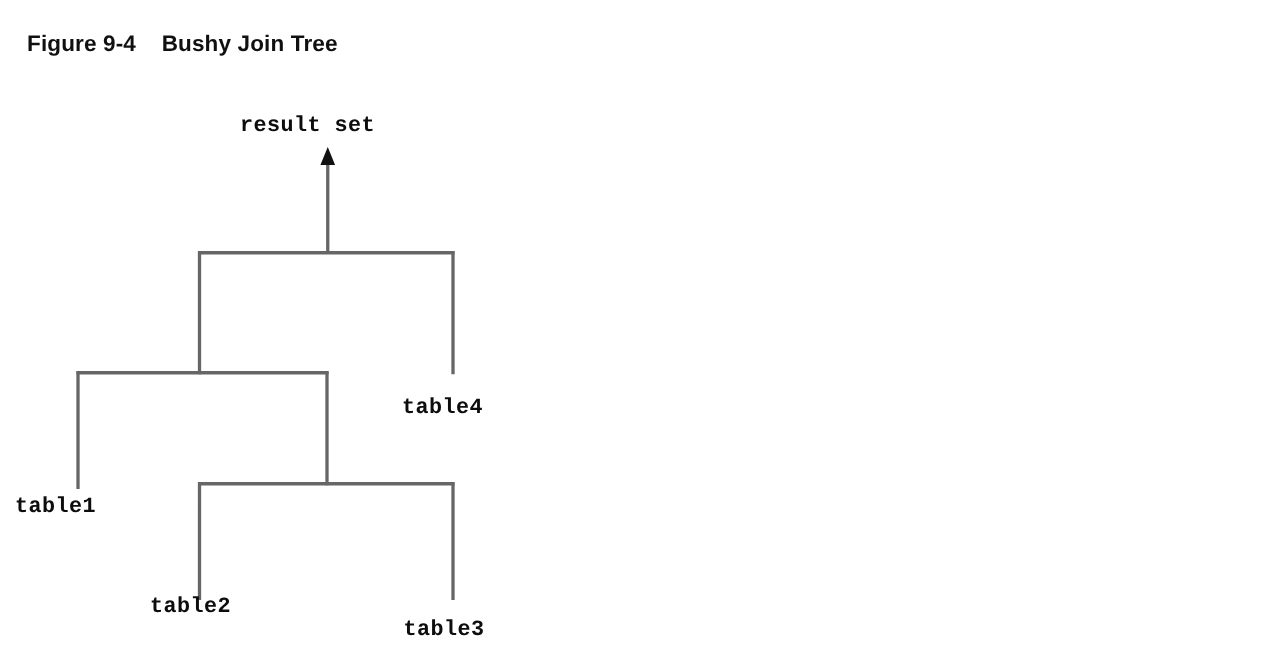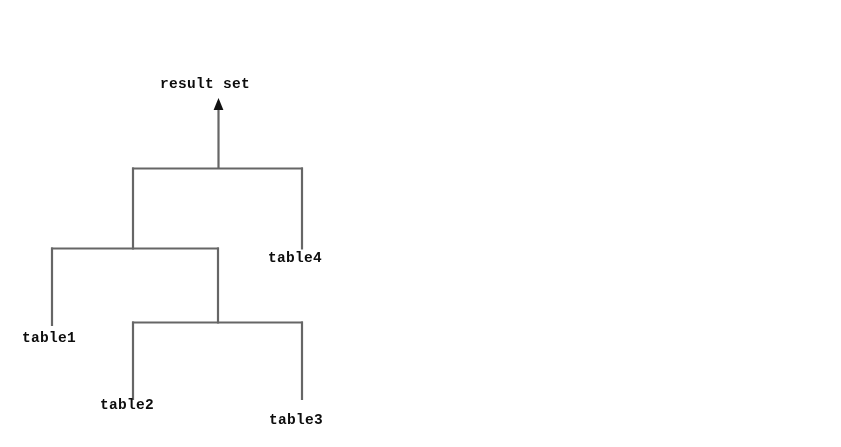--- a/index.html
+++ b/index.html
@@ -38,20 +38,21 @@
     position: absolute;
     left: 0;
     top: 0;
   }
 </style>
 </head>
 <body>
 
 <div id="page">
 
+  <div id="figure-title">Figure 9-4    Bushy Join Tree</div>
 
   <svg id="tree-svg" width="841" height="447">
 
     <g>
       <line x1="218.5" y1="168.5" x2="218.5" y2="105" stroke="#666666" stroke-width="2.2"></line>
       <polygon points="218.5,98 213.6,110 223.4,110" fill="#111111"></polygon>
     </g>
 
     <g>
       <line x1="132" y1="168.5" x2="303" y2="168.5" stroke="#666666" stroke-width="2.2"></line>
@@ -67,21 +68,21 @@
 
     <g>
       <line x1="132" y1="322.5" x2="303" y2="322.5" stroke="#666666" stroke-width="2.2"></line>
       <line x1="133" y1="321.5" x2="133" y2="400" stroke="#666666" stroke-width="2.2"></line>
       <line x1="302" y1="321.5" x2="302" y2="400" stroke="#666666" stroke-width="2.2"></line>
     </g>
   </svg>
 
   <div class="mono-label" style="left:160px; top:76px;">result set</div>
 
-  <div class="mono-label" style="left:22px; top:330px;">table1</div>
+  <div class="mono-label" style="left:10px; top:330px;">table1</div>
 
   <div class="mono-label" style="left:100px; top:397px;">table2</div>
 
   <div class="mono-label" style="left:269px; top:412px;">table3</div>
 
-  <div class="mono-label" style="left:268px; top:250px;">table4</div>
+  <div class="mono-label" style="left:268px; top:264px;">table4</div>
 
 </div>
 
 </body></html>

